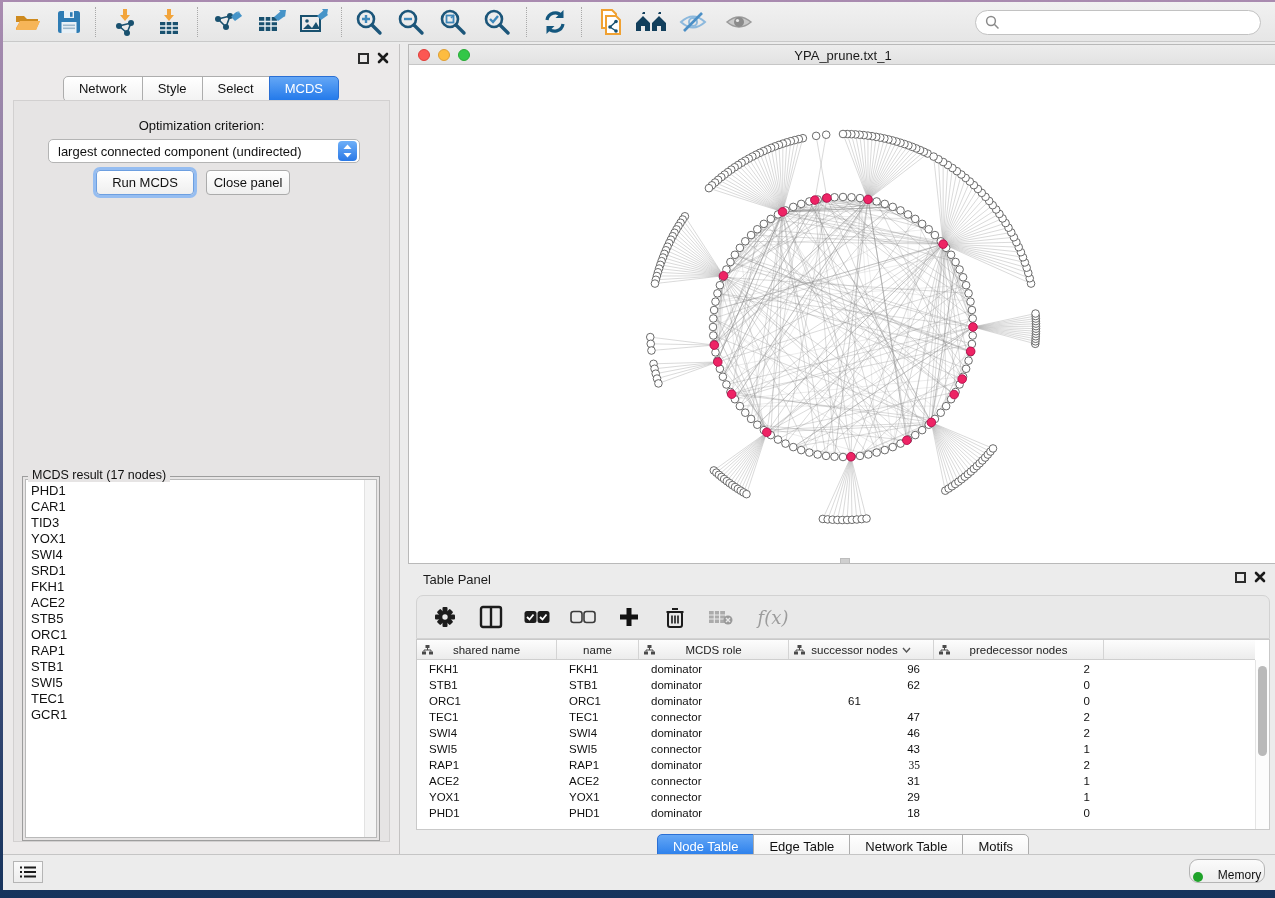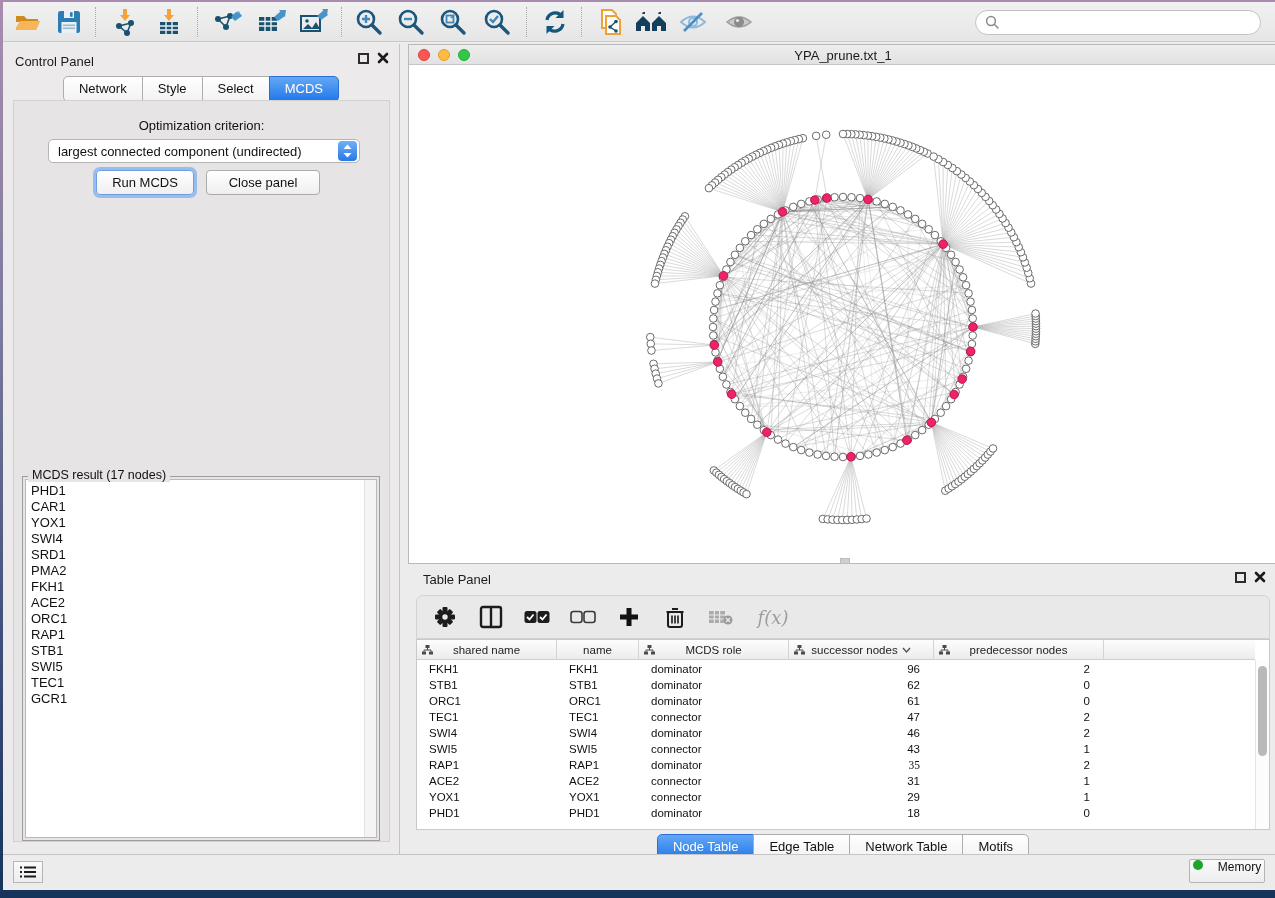--- a/index.html
+++ b/index.html
@@ -65,21 +65,21 @@
   .trow { position:absolute; left:0; right:14px; height:16px; display:flex; }
   .td { font-size:11.5px; color:#111; line-height:16px; white-space:nowrap; overflow:hidden; }
   .td.num { text-align:right; }
   .vscroll { position:absolute; right:0; top:20px; width:14px; bottom:0; background:#fcfcfc; border-left:1px solid #e4e4e4; }
   .vthumb { position:absolute; left:2px; width:9px; border-radius:5px; background:#b9b9b9; }
   .tp-tabs { position:absolute; left:0; right:0; top:270px; display:flex; justify-content:center; }
 
   
   .statusbar { position:absolute; left:0; bottom:0; right:0; height:36px; background:#ececec; border-top:1px solid #c5c5c5; }
   .listbtn { position:absolute; left:10px; top:6px; width:30px; height:22px; background:linear-gradient(#fbfbfb,#ededed); border:1px solid #b5b5b5; display:flex; align-items:center; justify-content:center; }
-  .membtn { position:absolute; right:10px; top:4px; width:76px; height:24px; background:linear-gradient(#fbfbfb,#ededed); border:1px solid #b5b5b5; border-radius:2px; display:flex; align-items:flex-start; justify-content:center; gap:15px; font-size:12px; color:#111; }
+  .membtn { position:absolute; right:10px; top:4px; width:76px; height:24px; background:linear-gradient(#fbfbfb,#ededed); border:1px solid #b5b5b5; border-radius:9px; display:flex; align-items:flex-end; justify-content:center; gap:15px; font-size:12px; color:#111; }
   .dot { width:10px; height:10px; border-radius:50%; }
 </style>
 </head>
 <body>
 
 <div class="app">
 
   <div class="toolbar">
     <div class="tbtn" style="left:6px">
       <svg width="30" height="30" viewBox="0 0 30 30">
@@ -218,23 +218,20 @@
     </div>
     <div class="searchbox">
       <svg width="15" height="15" viewBox="0 0 15 15">
           <circle cx="6" cy="6" r="4.4" fill="none" stroke="#8a8a8a" stroke-width="1.5"></circle>
           <path d="M9.3 9.3 L13.5 13.5" stroke="#8a8a8a" stroke-width="1.5"></path>
         </svg>
     </div>
   </div>
 
   <div class="cpanel">
-    <div class="cpanel-hdr">
-        <span class="panel-title">Control Panel</span>
-      </div>
     <div class="winbtns">
       <div class="floatbtn"></div>
       <svg width="12" height="12" viewBox="0 0 12 12">
           <path d="M2 2 L10 10 M10 2 L2 10" stroke="#1b1b1b" stroke-width="2.6" stroke-linecap="round"></path>
         </svg>
     </div>
     <div class="seg-row">
         <div class="seg" id="cp-tabs">
           <div>Network</div>
           <div>Style</div>
@@ -250,35 +247,36 @@
         <span class="stepper">
           <svg width="9" height="6" viewBox="0 0 9 6">
               <path d="M0.5 5 L4.5 0.5 L8.5 5z" fill="#fff"></path>
             </svg>
           <svg width="9" height="6" viewBox="0 0 9 6">
               <path d="M0.5 1 L4.5 5.5 L8.5 1z" fill="#fff"></path>
             </svg>
         </span>
       </div>
       <div class="btn focused" style="left:82px; top:69px; width:98px;">Run MCDS</div>
-      <div class="btn" style="left:192px; top:69px; width:114px;">Close panel</div>
+      <div class="btn" style="left:192px; top:69px; width:84px;">Close panel</div>
 
       <div class="fieldset">
         <span class="legend">MCDS result (17 nodes)</span>
         <div class="frame"></div>
         <div class="listbox">
           <div id="mcds-list" style="padding-top:3px;">
               <div class="mcds-item">PHD1</div>
               <div class="mcds-item">CAR1</div>
+              <div class="mcds-item">TID3</div>
               <div class="mcds-item">YOX1</div>
               <div class="mcds-item">SWI4</div>
               <div class="mcds-item">SRD1</div>
-              <div class="mcds-item">PMA2</div>
               <div class="mcds-item">FKH1</div>
               <div class="mcds-item">ACE2</div>
+              <div class="mcds-item">STB5</div>
               <div class="mcds-item">ORC1</div>
               <div class="mcds-item">RAP1</div>
               <div class="mcds-item">STB1</div>
               <div class="mcds-item">SWI5</div>
               <div class="mcds-item">TEC1</div>
               <div class="mcds-item">GCR1</div>
             </div>
           <div class="scrolltrack"></div>
         </div>
       </div>
@@ -1140,21 +1138,21 @@
             <div class="td" style="width: 140px; padding: 0px 0px 0px 12px;">STB1</div>
             <div class="td" style="width: 82px; padding: 0px 0px 0px 12px;">STB1</div>
             <div class="td" style="width: 150px; padding: 0px 0px 0px 12px;">dominator</div>
             <div class="td num" style="width: 145px; padding: 0px 14px 0px 0px;">62</div>
             <div class="td num" style="width: 170px; padding: 0px 14px 0px 0px;">0</div>
           </div>
           <div class="trow" style="top: 53px;">
             <div class="td" style="width: 140px; padding: 0px 0px 0px 12px;">ORC1</div>
             <div class="td" style="width: 82px; padding: 0px 0px 0px 12px;">ORC1</div>
             <div class="td" style="width: 150px; padding: 0px 0px 0px 12px;">dominator</div>
-            <div class="td num" style="width: 145px; padding: 0px 14px 0px 0px;">61</div>
+            <div class="td num" style="width: 145px; padding: 0px 14px 0px 0px; text-align: center;">61</div>
             <div class="td num" style="width: 170px; padding: 0px 14px 0px 0px;">0</div>
           </div>
           <div class="trow" style="top: 69px;">
             <div class="td" style="width: 140px; padding: 0px 0px 0px 12px;">TEC1</div>
             <div class="td" style="width: 82px; padding: 0px 0px 0px 12px;">TEC1</div>
             <div class="td" style="width: 150px; padding: 0px 0px 0px 12px;">connector</div>
             <div class="td num" style="width: 145px; padding: 0px 14px 0px 0px;">47</div>
             <div class="td num" style="width: 170px; padding: 0px 14px 0px 0px;">2</div>
           </div>
           <div class="trow" style="top: 85px;">

